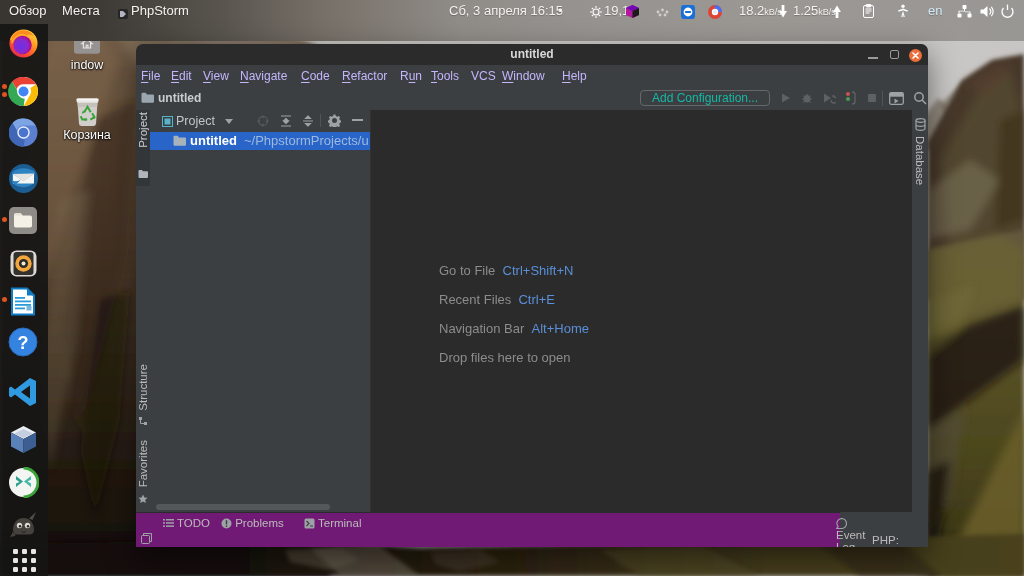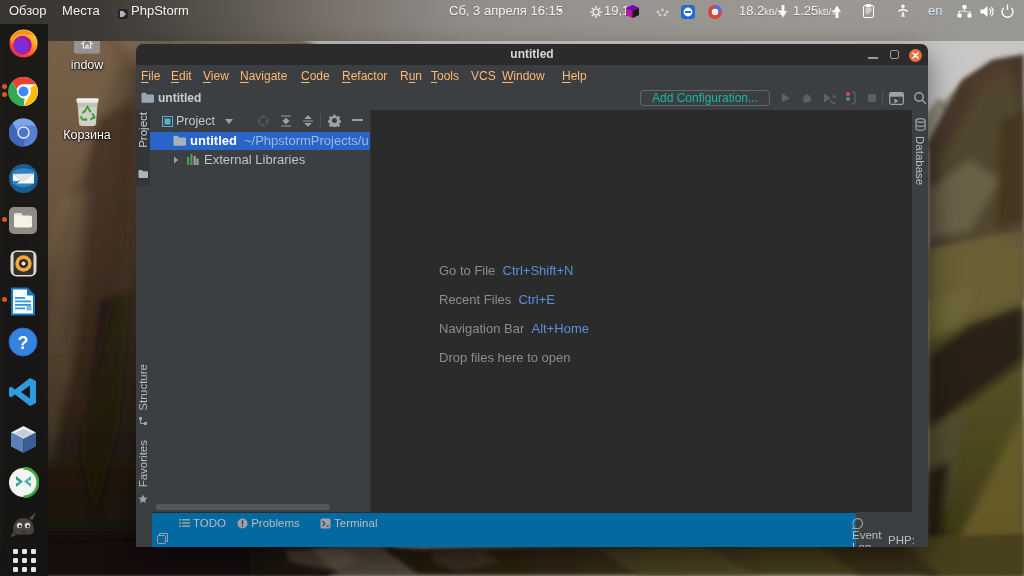--- a/index.html
+++ b/index.html
@@ -15,39 +15,39 @@
 #dock{position:absolute;left:0;top:24px;width:48px;height:552px;background:rgba(22,21,20,0.93)}
 .dkic{position:absolute;left:8px;width:32px;height:32px}
 .dot{position:absolute;left:2px;width:5px;height:5px;border-radius:50%;background:#e0551f}
 
 .desklbl{position:absolute;color:#fff;font-size:12.5px;text-align:center;text-shadow:0 1px 2px #000,0 0 2px #000;width:90px}
 
 #win{position:absolute;left:136px;top:44px;width:792px;height:503px;border-radius:7px 7px 0 0;
 box-shadow:0 10px 30px rgba(0,0,0,.5);background:#3c3f41;overflow:hidden;font-size:12px;color:#bbb}
 #titlebar{position:absolute;left:0;top:0;width:792px;height:21px;background:#2b2b2b;border-radius:7px 7px 0 0}
 #title{position:absolute;left:0;top:3px;width:792px;text-align:center;color:#d8d8d8;font-weight:bold;font-size:12px}
-#menubar{position:absolute;left:0;top:21px;width:688px;height:22px;background:#3c3f41;color:#fdba74}
+#menubar{position:absolute;left:0;top:21px;width:688px;height:22px;background:#3c3f41;color:#c4b5fd}
 #menubar span{position:absolute;top:4px}
 #menubar u{text-decoration:underline;text-underline-offset:2px}
 #toolbar{position:absolute;left:0;top:43px;width:792px;height:23px;background:#3c3f41}
 #addcfg{position:absolute;left:504px;top:3px;width:130px;height:16px;border:1px solid #646868;border-radius:4px;color:#14b8a6;font-size:12px;text-align:center;line-height:14px}
 #lstripe{position:absolute;left:0;top:66px;width:14px;height:402px;background:#3c3f41}
 #projpanel{position:absolute;left:14px;top:66px;width:220px;height:402px;background:#3c3f41}
 #editor{position:absolute;left:235px;top:66px;width:541px;height:402px;background:#2b2b2b}
 #rstripe{position:absolute;left:776px;top:66px;width:16px;height:402px;background:#3c3f41}
 #pborder{position:absolute;left:234px;top:66px;width:1px;height:402px;background:#323232}
 .vtext{position:absolute;writing-mode:vertical-rl;transform:rotate(180deg);color:#bbb;font-size:11.5px;white-space:nowrap}
 .vtextr{position:absolute;writing-mode:vertical-rl;color:#bbb;font-size:11.5px;white-space:nowrap}
 
 .trow{position:absolute;left:14px;width:220px;height:18px;font-size:13px;color:#bcc3ca;white-space:nowrap}
 
 .sc{position:absolute;font-size:13px;white-space:nowrap;color:#8c8c8c}
 .sc b{color:#5a8fd8;font-weight:normal}
 
-#statusbar{position:absolute;left:16px;top:468px;width:704px;height:35px;background:#0369a1;border-top:1px solid #292b2d;color:#bbb;font-size:11.5px}
+#statusbar{position:absolute;left:0;top:468px;width:704px;height:35px;background:#701a75;border-top:1px solid #292b2d;color:#bbb;font-size:11.5px}
 
 #hscroll{position:absolute;left:20px;top:460px;width:174px;height:6px;background:#555859;border-radius:3px}
 </style>
 </head>
 <body>
 <div id="stage">
 
   <svg class="abs" width="1024" height="576" viewBox="0 0 1024 576" style="left:0;top:0">
     <defs>
       <linearGradient id="lgL" x1="0" y1="0" x2="0" y2="1">
@@ -500,32 +500,20 @@
         </svg>
       <div class="abs" style="left:202px;top:9px;width:11px;height:1.6px;background:#9da2a6"></div>
 
       <div class="trow" style="left:0;top:22px;width:220px;background:#2965c9;color:#fff">
         <svg class="abs" style="left:23px;top:3px" width="13" height="12" viewBox="0 0 13 12">
             <path d="M0.5 2 q0-1.2 1.2-1.2 h3 l1.2 1.6 h5.9 q1.2 0 1.2 1.2 v6 q0 1.2-1.2 1.2 h-10.1 q-1.2 0-1.2-1.2 z" fill="#a8b2ba"></path>
           </svg>
         <b class="abs" style="left:40px;top:1px">untitled</b>
         <span class="abs" style="left:94px;top:1px;color:#9db8dd">~/PhpstormProjects/u</span>
       </div>
-      <div class="trow" style="top:41px">
-        <svg class="abs" style="left:8px;top:5px" width="8" height="8" viewBox="0 0 8 8">
-            <path d="M2 0.5 l4 3.5 -4 3.5z" fill="#9da2a6"></path>
-          </svg>
-        <svg class="abs" style="left:22px;top:2px" width="13" height="13" viewBox="0 0 13 13">
-            <rect x="1" y="4" width="2.2" height="8" fill="#499c54"></rect>
-            <rect x="4.3" y="1" width="2.2" height="11" fill="#499c54"></rect>
-            <rect x="7.6" y="3" width="2.2" height="9" fill="#9da2a6"></rect>
-            <rect x="10.4" y="5.5" width="2.2" height="6.5" fill="#9da2a6"></rect>
-          </svg>
-        <span class="abs" style="left:40px;top:1px">External Libraries</span>
-      </div>
     </div>
     <div id="pborder"></div>
     <div id="hscroll"></div>
 
     <div id="editor">
       <div class="sc" style="left:68px;top:153px">Go to File &nbsp;<b>Ctrl+Shift+N</b></div>
       <div class="sc" style="left:68px;top:182px">Recent Files &nbsp;<b>Ctrl+E</b></div>
       <div class="sc" style="left:68px;top:211px">Navigation Bar &nbsp;<b>Alt+Home</b></div>
       <div class="sc" style="left:68px;top:240px">Drop files here to open</div>
     </div>

